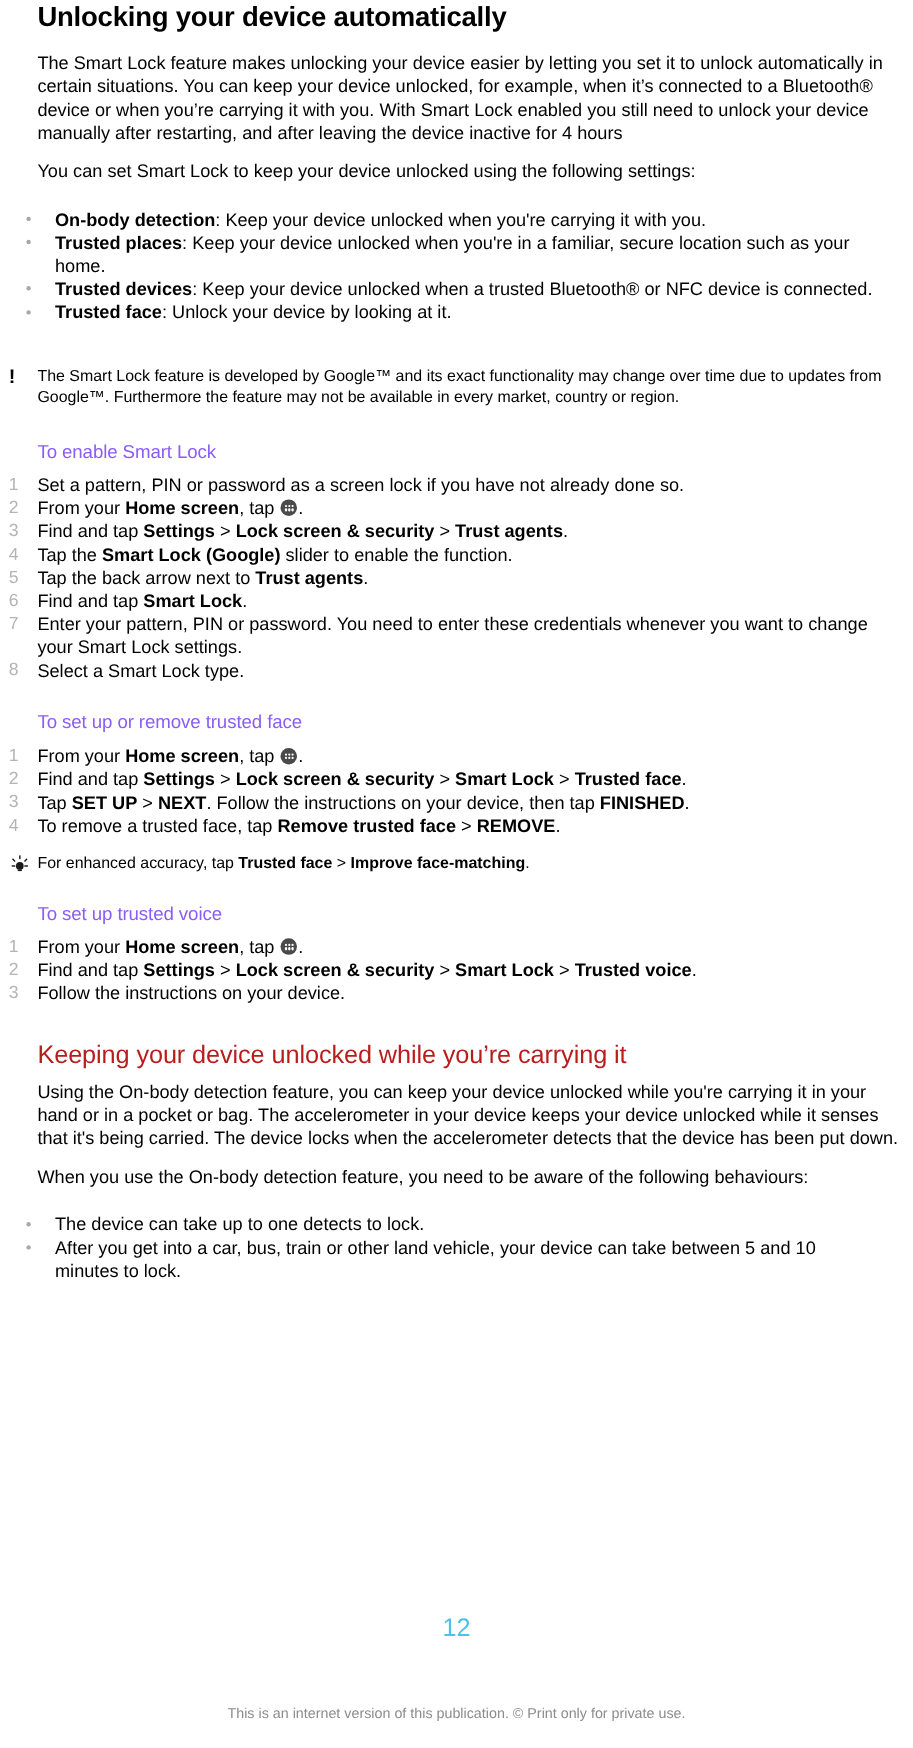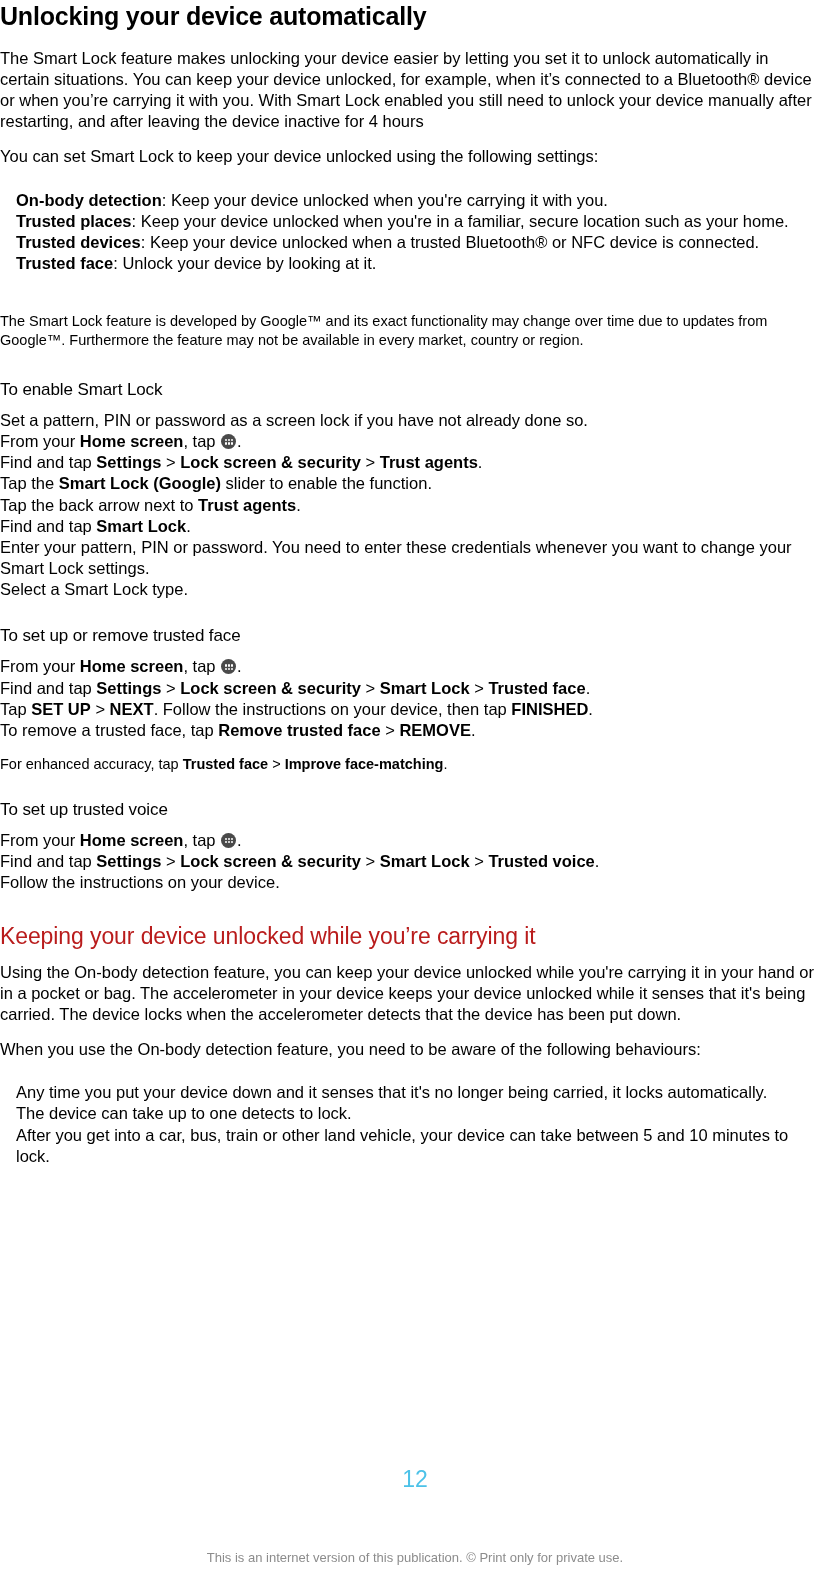--- a/index.html
+++ b/index.html
@@ -16,20 +16,21 @@
     overflow: hidden;
   }
   .page {
     position: relative;
     width: 830px;
     height: 1589px;
     box-sizing: border-box;
     padding: 0;
   }
   .content {
+    padding-left: 34px;
     padding-right: 12px;
     padding-top: 0px;
   }
 
   
   h1.doc-title {
     font-size: 25px;
     font-weight: bold;
     line-height: 1.12;
     margin: 0;
@@ -43,21 +44,21 @@
     line-height: 1.15;
     margin: 0;
     letter-spacing: -0.1px;
     color: #b91c1c;
   }
   h3.proc-title {
     font-size: 17px;
     font-weight: normal;
     line-height: 1.2;
     margin: 0;
-    color: #000000;
+    color: #8b5cf6;
     letter-spacing: -0.1px;
   }
 
   
   p.body {
     font-size: 16.5px;
     line-height: 1.28;
     margin: 0;
     color: #000;
   }
@@ -279,21 +280,20 @@
 
     <p class="body">Using the On-body detection feature, you can keep your device unlocked while you're carrying it in your hand or in a pocket or bag. The accelerometer in your device keeps your device unlocked while it senses that it's being carried. The device locks when the accelerometer detects that the device has been put down.</p>
 
     <div class="sp-14"></div>
 
     <p class="body">When you use the On-body detection feature, you need to be aware of the following behaviours:</p>
 
     <div class="sp-6"></div>
 
     <ul class="bullets" id="onbody-list">
-        <li><span class="marker"></span><span>Any time you put your device down and it senses that it's no longer being carried, it locks automatically.</span></li>
         <li><span class="marker"></span><span>The device can take up to one detects to lock.</span></li>
         <li><span class="marker"></span><span>After you get into a car, bus, train or other land vehicle, your device can take between 5 and 10 minutes to lock.</span></li>
       </ul>
 
   </div>
 
   <div class="page-number">12</div>
   <div class="footer-note">This is an internet version of this publication. © Print only for private use.</div>
 </div>
 

